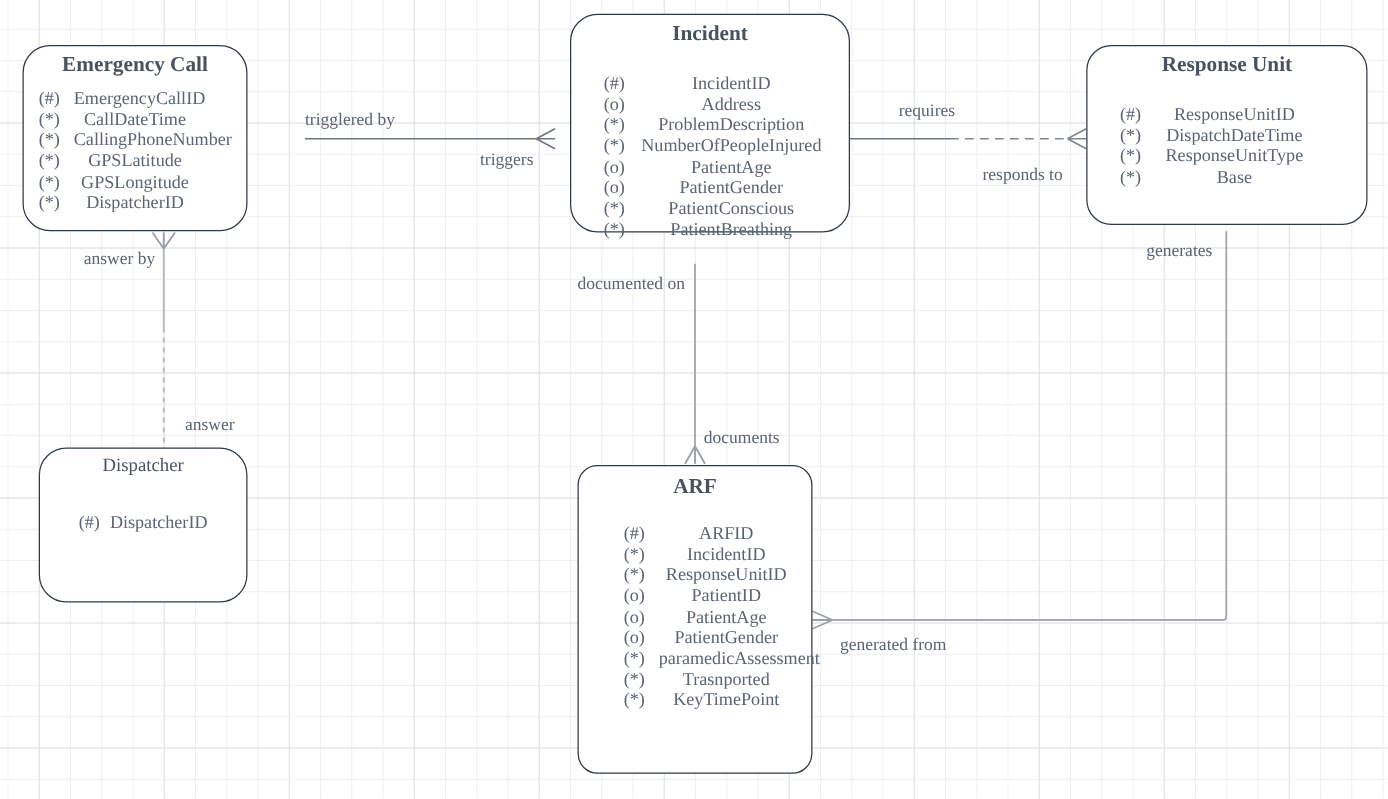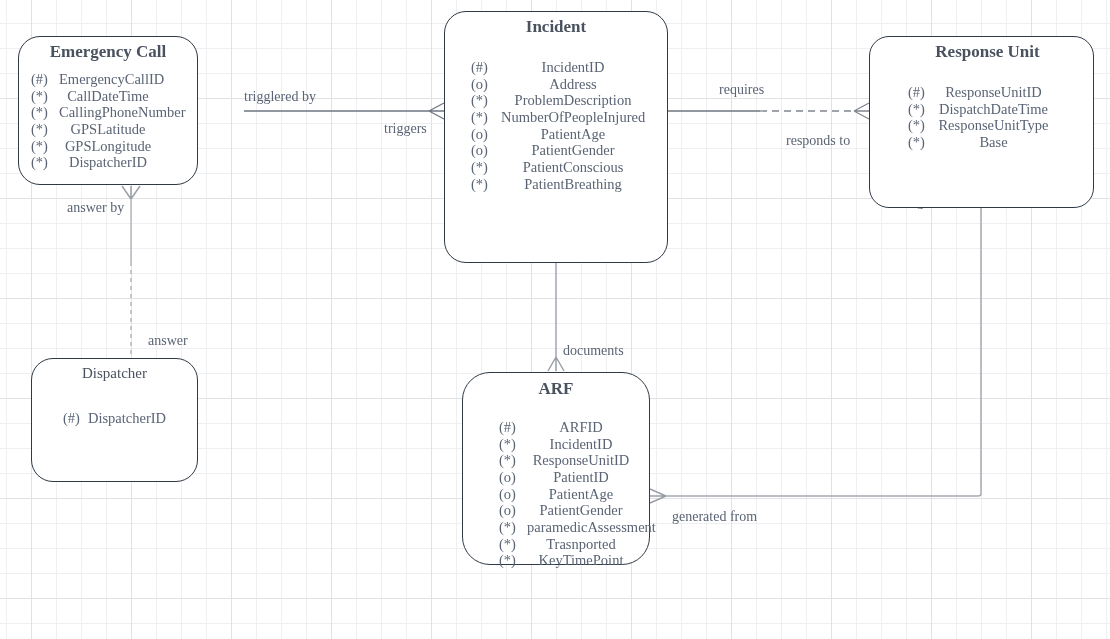--- a/index.html
+++ b/index.html
@@ -34,34 +34,34 @@
   }
   .attrs{display:block;}
   .attr-row{display:flex;align-items:center;height:16.7px;font-size:14.5px;}
   .attr-prefix{flex:none;width:30px;}
   .attr-name{flex:1;text-align:center;white-space:nowrap;}
 
   #ent-emergency-call{left:18px;top:36px;width:180px;height:149px;}
   #ent-emergency-call .attrs{margin-top:9px;padding:0 40px 0 12px;}
   #ent-emergency-call .attr-prefix{width:28px;}
 
-  #ent-incident{left:444px;top:11px;width:224px;height:252px;}
+  #ent-incident{left:456px;top:11px;width:224px;height:175px;}
   #ent-incident .attrs{margin-top:22px;padding:0 22px 0 26px;}
 
-  #ent-response-unit{left:869px;top:36px;width:225px;height:172px;border-radius:20px;padding-left:12px;}
+  #ent-response-unit{left:869px;top:36px;width:225px;height:144px;border-radius:20px;}
   #ent-response-unit .attrs{margin-top:22px;padding:0 44px 0 26px;}
 
   #ent-dispatcher{left:31px;top:358px;width:167px;height:124px;}
   #ent-dispatcher .entity-title{font-weight:normal;font-size:15px;padding-top:6px;}
   #ent-dispatcher .attrs{margin-top:28px;}
   #ent-dispatcher .attr-row{justify-content:center;}
   #ent-dispatcher .attr-prefix{width:auto;margin-right:8px;}
   #ent-dispatcher .attr-name{flex:none;}
 
-  #ent-arf{left:462px;top:372px;width:188px;height:193px;border-radius:28px;font-family:Liberation Serif, serif;}
+  #ent-arf{left:462px;top:372px;width:188px;height:247px;border-radius:16px;font-family:Liberation Serif, serif;}
   #ent-arf .entity-title{padding-top:6px;}
   #ent-arf .attrs{margin-top:20px;padding:0 14px 0 36px;}
   #ent-arf .attr-prefix{width:28px;}
 
   #connectors{position:absolute;left:0;top:0;width:1110px;height:639px;pointer-events:none;}
   .conn-label{
     position:absolute;
     font-size:14px;
     color:#5a6474;
     white-space:nowrap;

